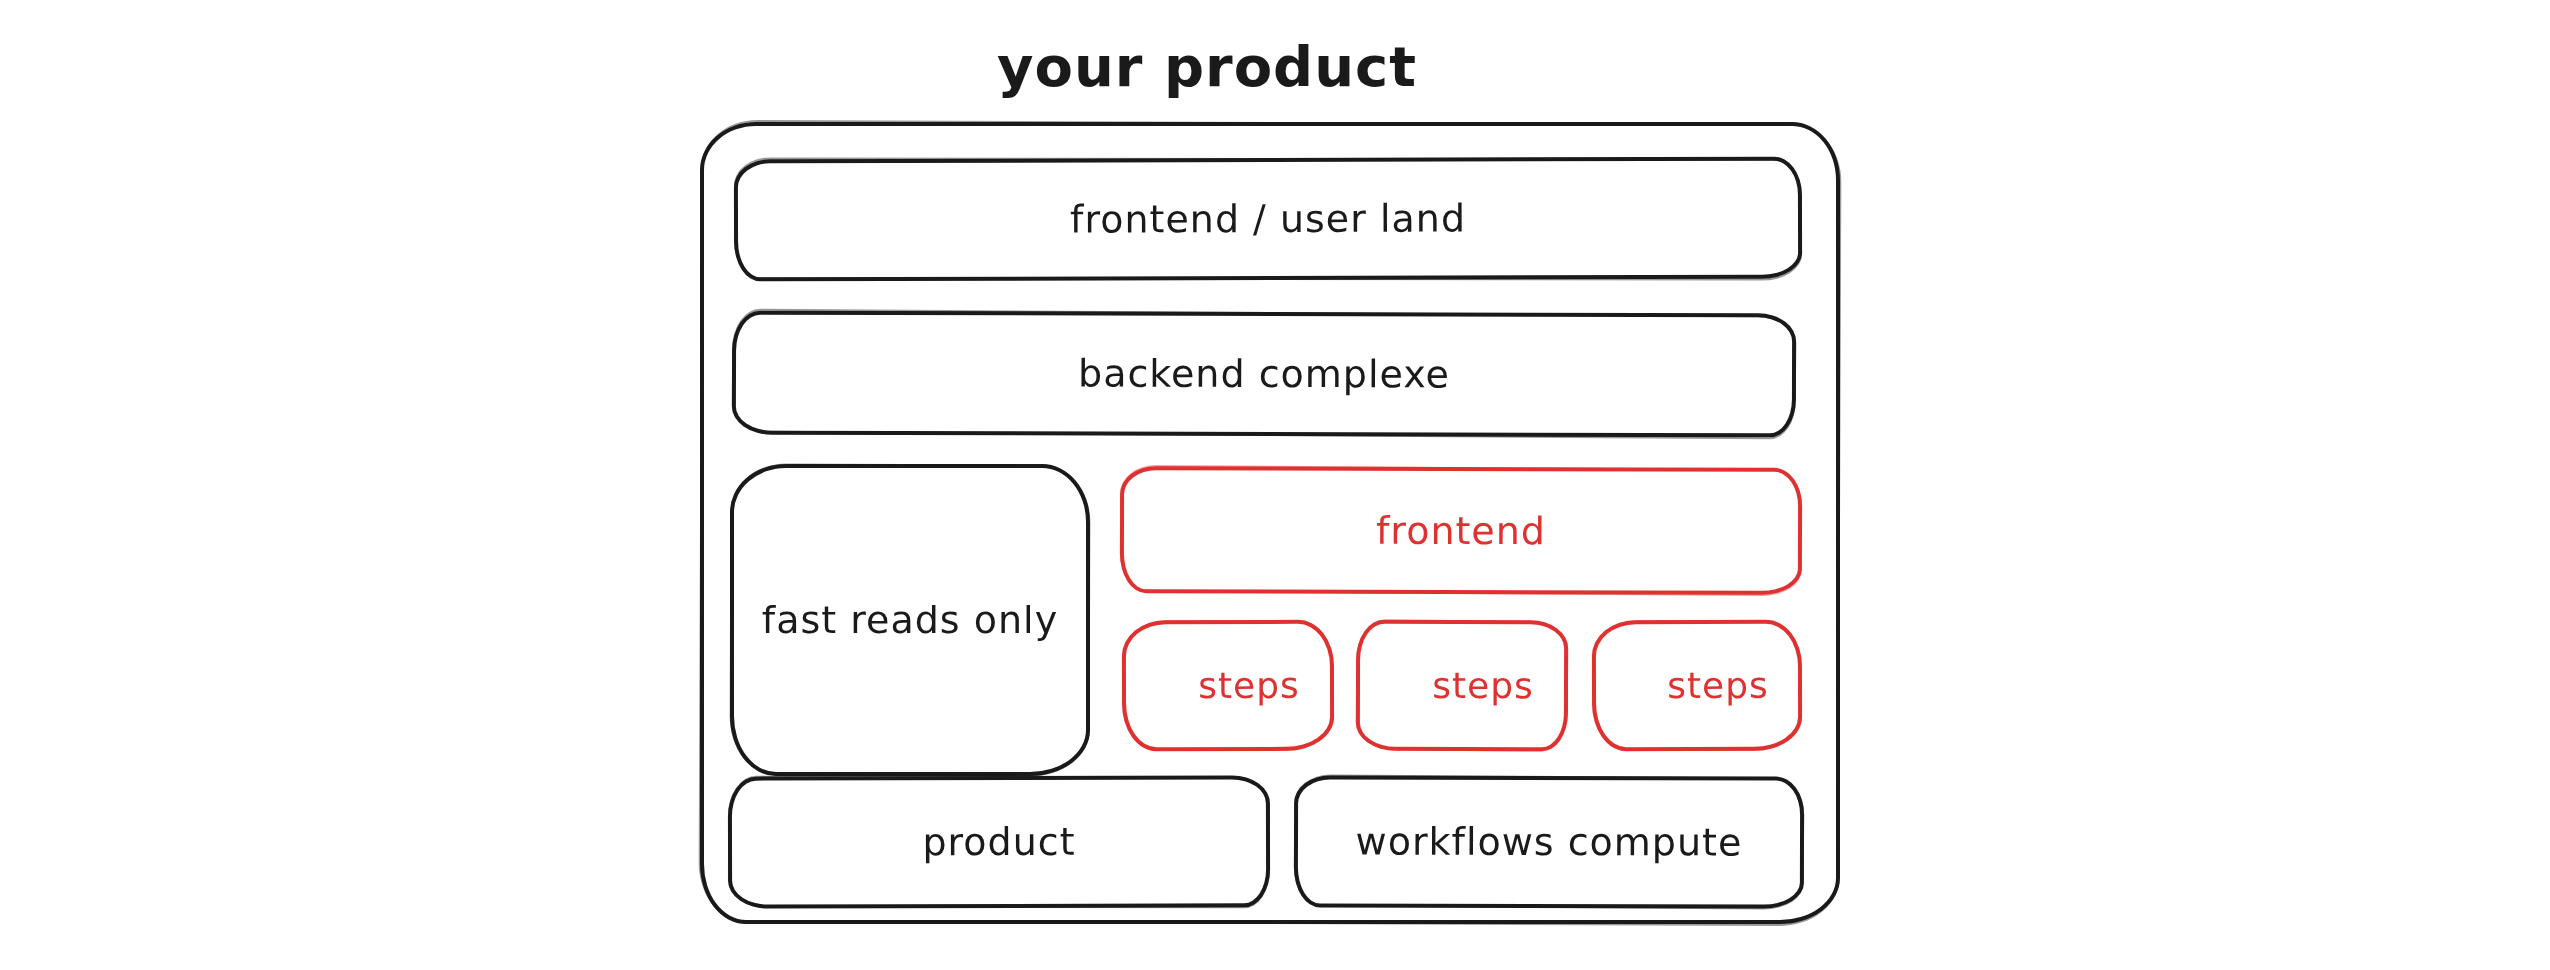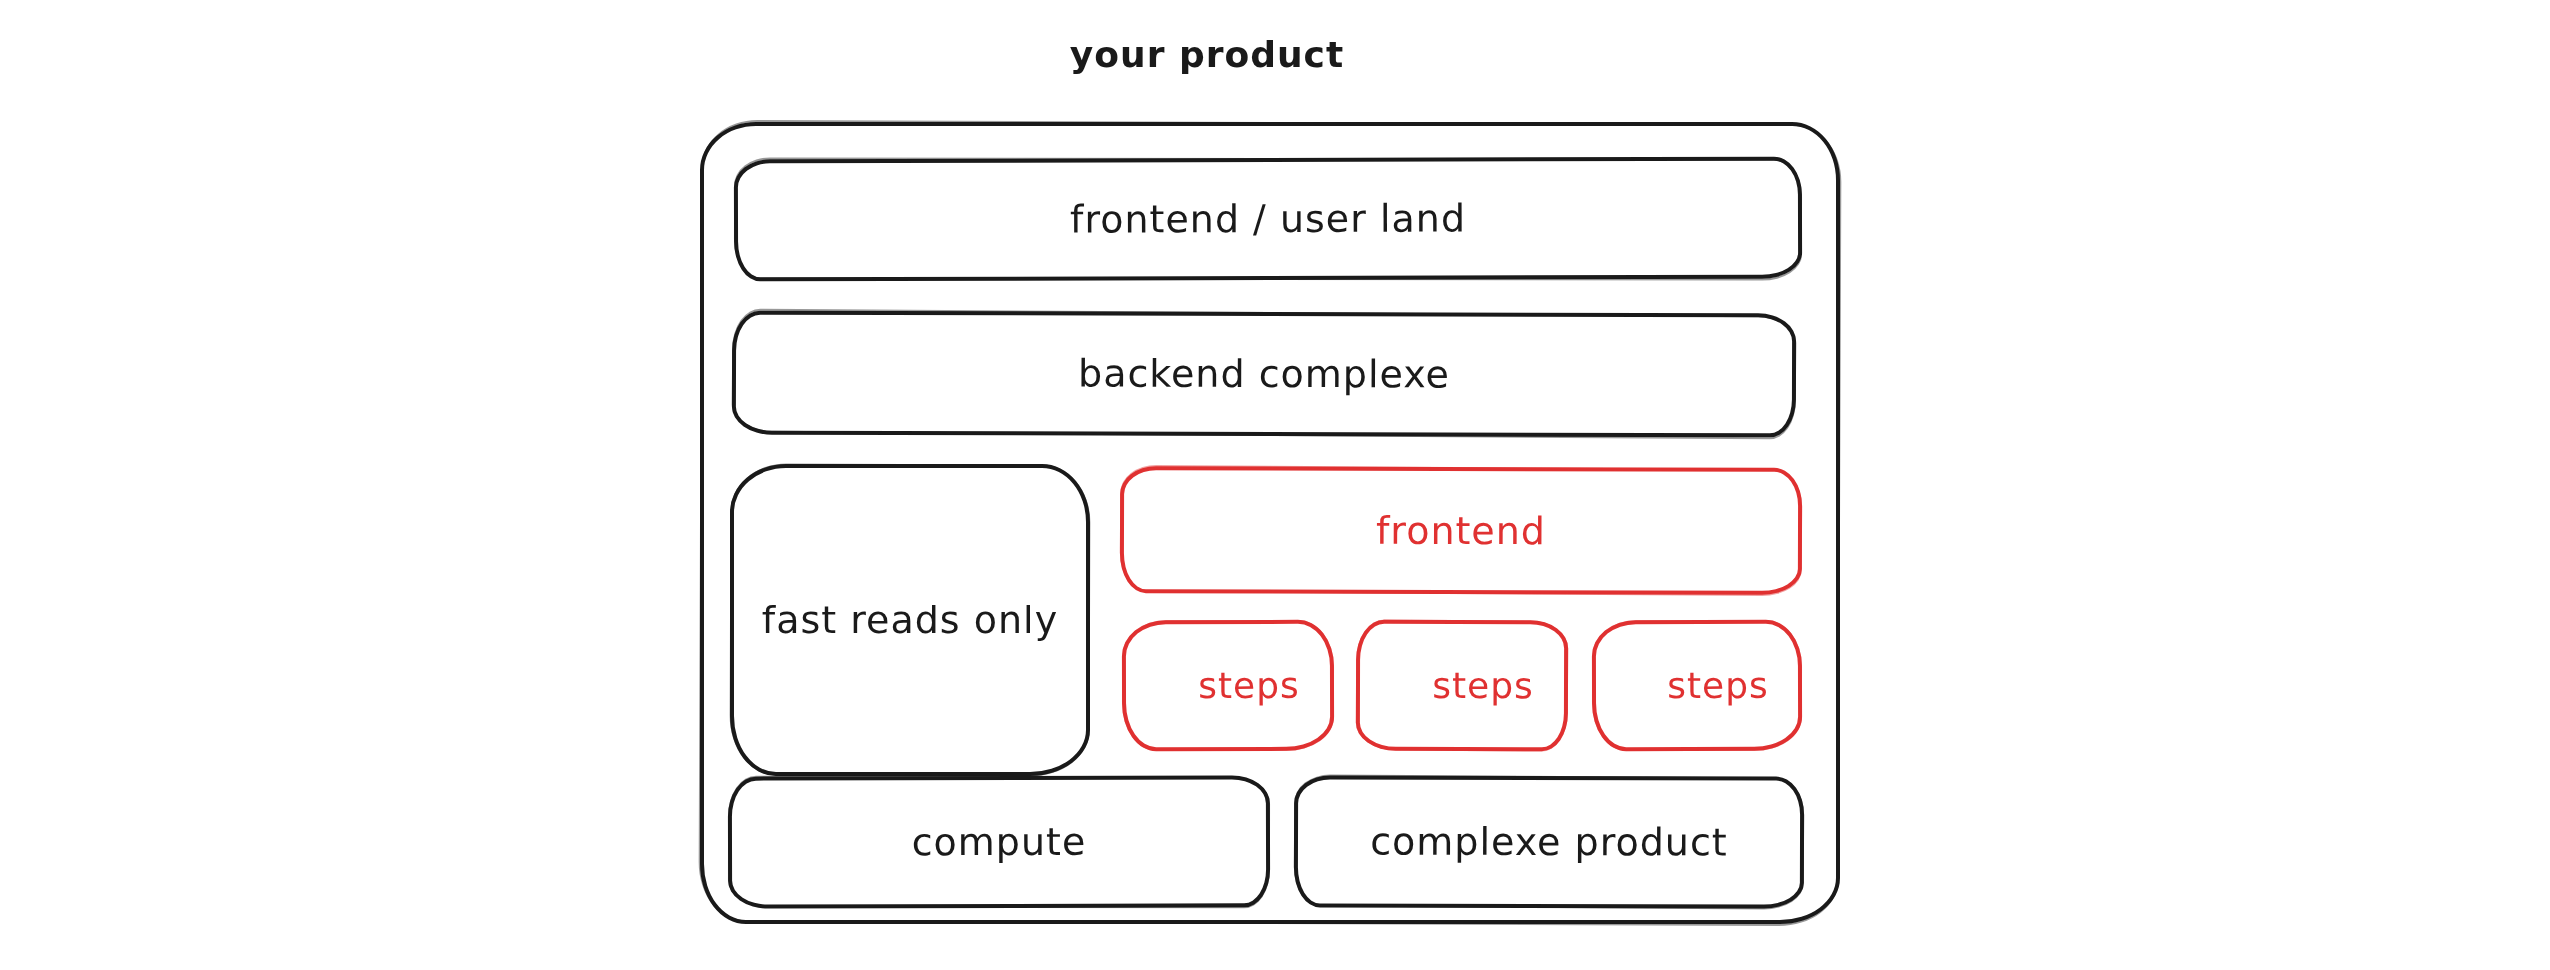--- a/index.html
+++ b/index.html
@@ -17,21 +17,21 @@
     width: 2550px;
     height: 970px;
     background: var(--background, #ffffff);
   }
 
   .page-title {
     position: absolute;
     left: 1207px;
     top: 34px;
     transform: translateX(-50%);
-    font-size: 36px;
+    font-size: 56px;
     font-weight: 600;
     letter-spacing: 1px;
     color: var(--ink, #1a1a1a);
     white-space: nowrap;
   }
 
   
   .sketch {
     position: absolute;
     color: var(--ink, #1a1a1a);
@@ -115,20 +115,20 @@
 
   <div class="sketch red rad-b steps-box-2 tilt-r">
     <span class="sketch-label small">steps</span>
   </div>
 
   <div class="sketch red rad-d steps-box-3 tilt-l">
     <span class="sketch-label small">steps</span>
   </div>
 
   <div class="sketch rad-b storage-box tilt-l">
-    <span class="sketch-label">compute</span>
+    <span class="sketch-label">product</span>
   </div>
 
   <div class="sketch rad-a compute-box tilt-r">
-    <span class="sketch-label">complexe product</span>
+    <span class="sketch-label">workflows compute</span>
   </div>
 
 </div>
 
 </body></html>

